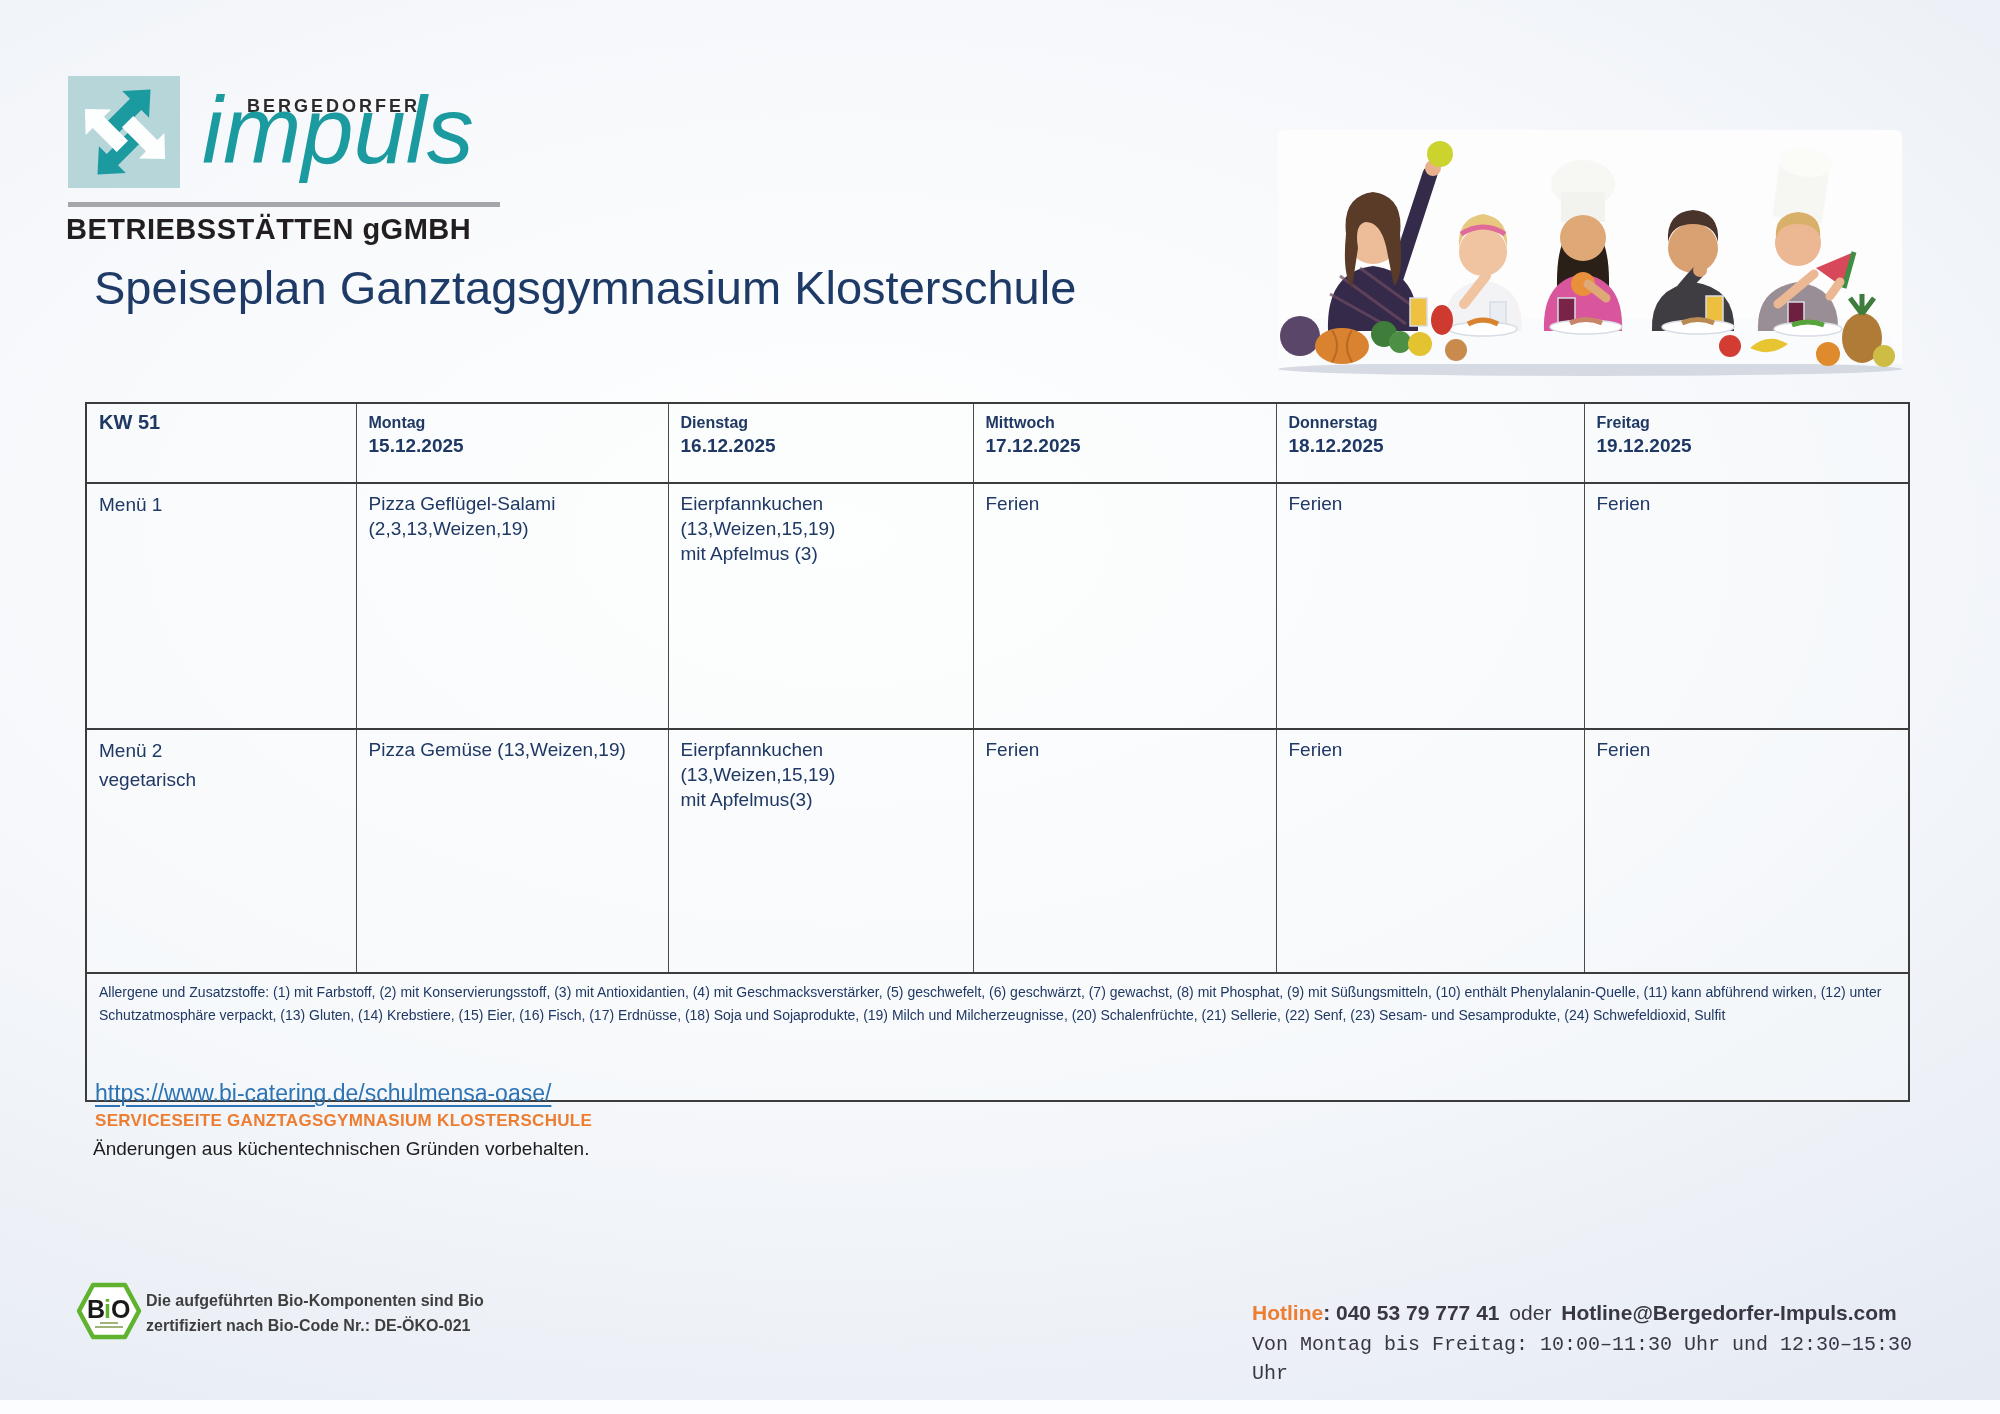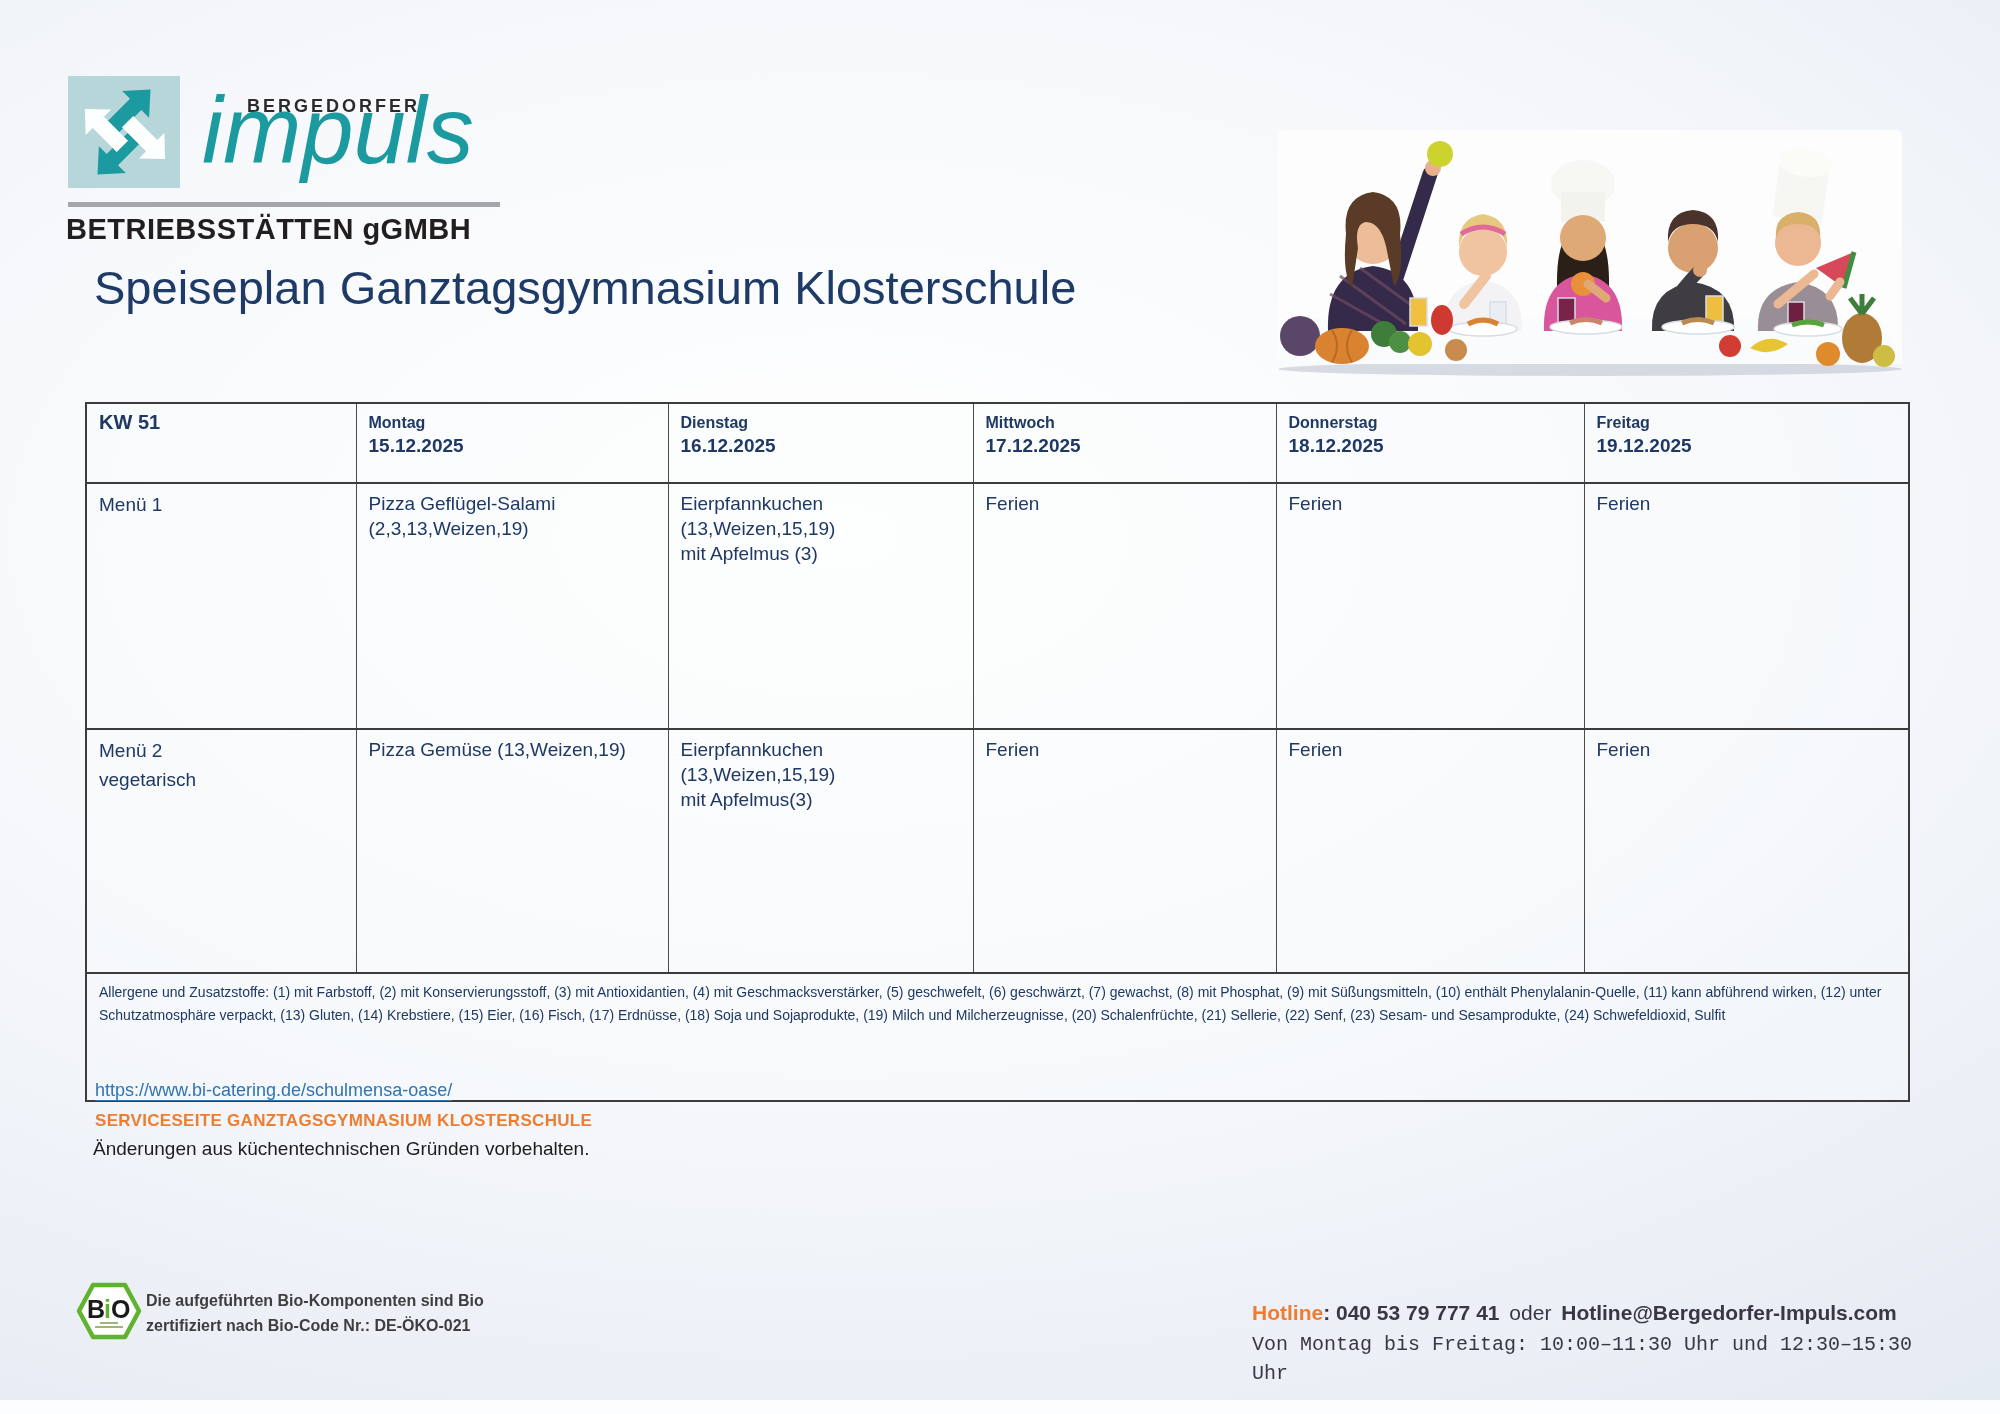--- a/index.html
+++ b/index.html
@@ -46,21 +46,21 @@
   .date{font-size:19px;font-weight:700;line-height:1.3;}
   .kw{font-size:20px;font-weight:700;}
   tr.menu-row-1 td{height:230px;}
   tr.menu-row-2 td{height:228px;}
   .cell{font-size:19px;line-height:1.32;white-space:pre-line;}
   .label-cell{font-size:19px;line-height:1.5;white-space:pre-line;}
   .allergen{font-size:14px;line-height:1.62;height:112px;padding:8px 12px 10px;}
 
   
   .service-heading{position:absolute;left:95px;top:1111px;font-size:17px;font-weight:700;letter-spacing:.3px;color:#ed7d31;}
-  .service-link{position:absolute;left:95px;top:1080px;font-size:18px;color:#2e74b5;text-decoration:underline;text-underline-offset:4px;cursor:pointer;}
+  .service-link{position:absolute;left:95px;top:1080px;font-size:23px;color:#2e74b5;text-decoration:underline;text-underline-offset:4px;cursor:pointer;}
   .change-note{position:absolute;left:93px;top:1138px;font-size:19px;color:#1d1d1d;}
 
   .bio-seal{position:absolute;left:76px;top:1281px;width:66px;height:60px;}
   .bio-text{position:absolute;left:146px;top:1289px;font-size:16px;font-weight:600;color:#3e3e3e;line-height:1.55;}
 
   
   .hotline{position:absolute;left:1252px;top:1298px;width:670px;color:#3a3744;}
   .hotline-l1{font-size:21px;line-height:30px;}
   .hotline-label{color:#ed7d31;font-weight:700;}
   .hotline-number{font-weight:700;}

